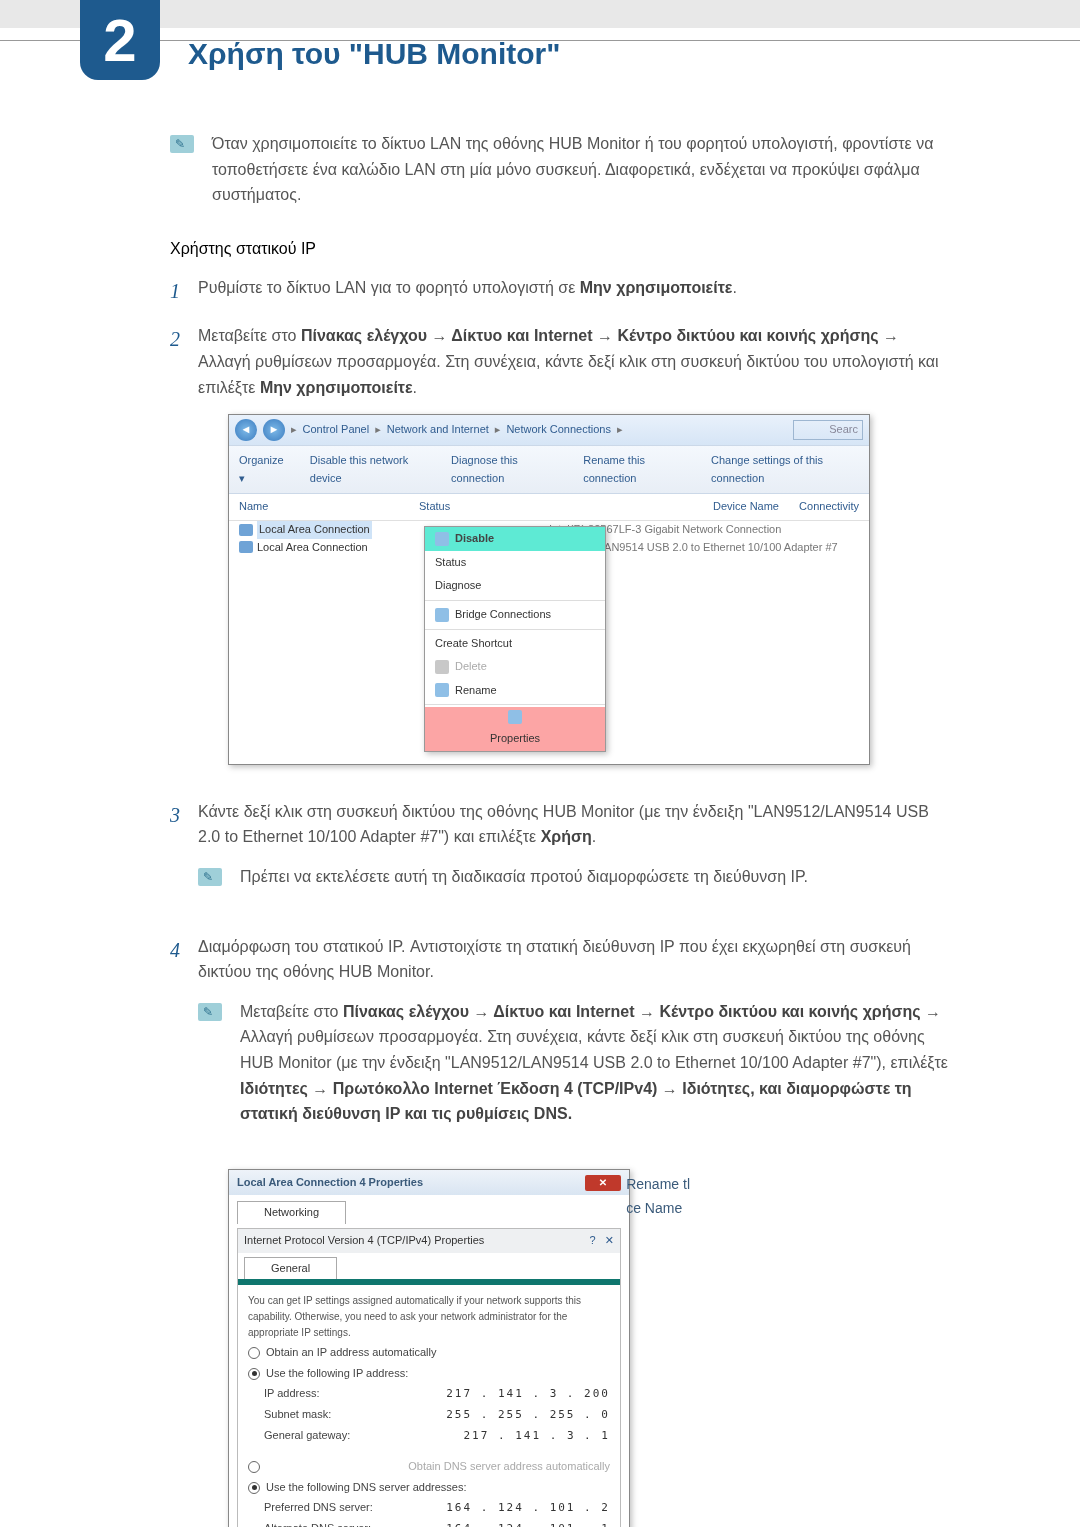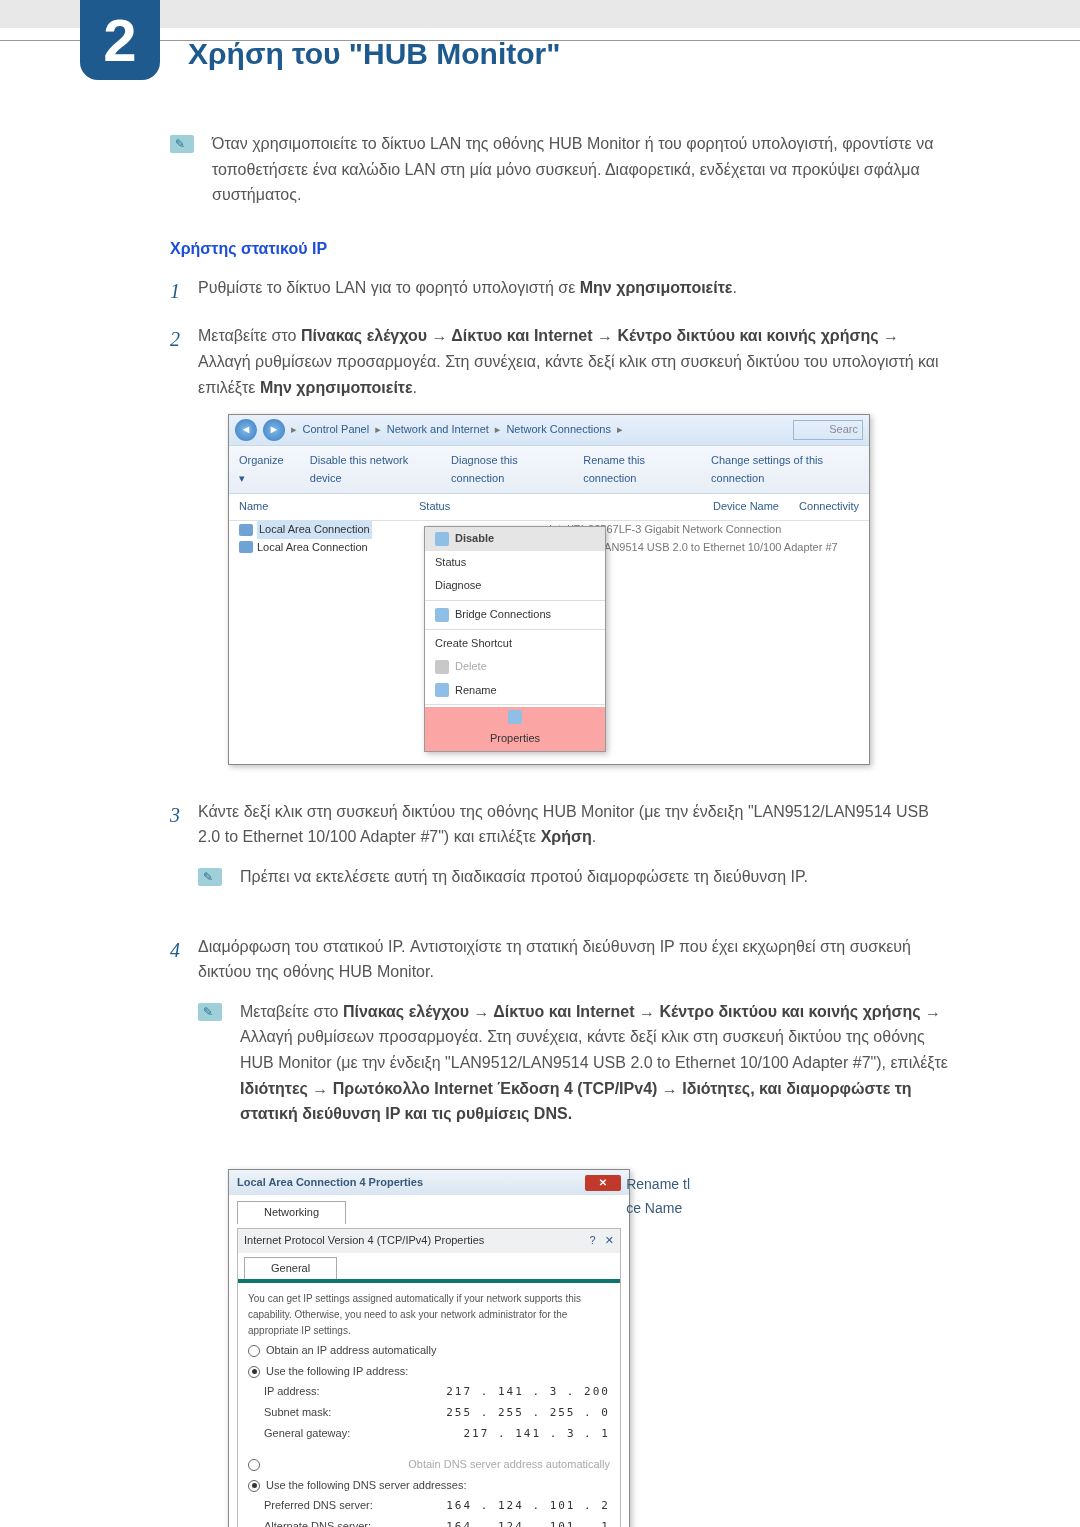--- a/index.html
+++ b/index.html
@@ -69,22 +69,22 @@
   }
   .note-icon::after {
     content: "✎";
     color: #2b6f8c;
     font-size: 12px;
     position: absolute;
     left: 5px;
     top: 0;
   }
   .section-h {
-    color: #1d4ed8;
-    font-weight: bold;
+    color: #000000;
+    font-weight: normal;
     margin: 10px 0 14px 0;
   }
   ol.steps {
     list-style: none;
     padding: 0;
     margin: 0;
   }
   ol.steps > li {
     display: flex;
     margin-bottom: 16px;
@@ -155,37 +155,37 @@
   .mini-ico{width:14px;height:12px;background:#6fa3d6;border-radius:2px;flex-shrink:0;}
   .hl{background:#cfe3f7;padding:0 2px;}
   .conn-row .col-c{color:#777;}
   .ctx-menu{
     position:relative; left:185px; margin-top:-30px;
     width:180px; border:1px solid #999; background:#fff;
     box-shadow:2px 2px 6px rgba(0,0,0,0.25); margin-bottom:6px;
   }
   .ctx-menu .mi{padding:3px 10px;display:flex;align-items:center;gap:6px;}
   .ctx-menu .sep{border-top:1px solid #ddd;margin:2px 0;}
-  .ctx-menu .mi.hl2{background:#e5e5e5;}
+  .ctx-menu .mi.hl2{background:#5eead4;}
   .ctx-menu .mi.prop{background:#fca5a5;font-weight:normal;flex-direction:column;}
   .sm-ico{width:14px;height:14px;background:#8fbfe6;border-radius:2px;}
   .sm-ico.gray{background:#c8c8c8;}
   
   .win-frame.small { width:400px; }
   .dlg-title{
     background:linear-gradient(#eef3f9,#d9e5f2);
     padding:4px 8px; font-weight:bold; color:#3a5a7a;
     display:flex;justify-content:space-between;align-items:center;
   }
   .dlg-close{background:#c0392b;color:#fff;width:36px;height:16px;display:flex;align-items:center;justify-content:center;border-radius:2px;font-size:10px;}
   .tab-strip{padding:6px 8px 0 8px;}
   .tab{display:inline-block;padding:2px 26px;border:1px solid #aaa;border-bottom:none;background:#fff;font-size:11px;}
   .inner-dlg{margin:4px 8px 8px 8px;border:1px solid #bbb;}
   .inner-title{padding:3px 6px;background:#eef0f2;display:flex;justify-content:space-between;}
-  .inner-tab-strip{padding:4px 6px 0 6px;border-bottom:4px solid #0f766e;}
+  .inner-tab-strip{padding:4px 6px 0 6px;border-bottom:6px solid #0f766e;}
   .inner-body{padding:8px 10px;font-size:11px;color:#444;}
   .desc{font-size:10px;color:#555;margin-bottom:1px;}
   .radio-row{display:flex;gap:6px;align-items:center;margin:3px 0;}
   .radio{width:10px;height:10px;border:1px solid #666;border-radius:50%;display:inline-flex;align-items:center;justify-content:center;}
   .radio.sel::after{content:"";width:5px;height:5px;background:#333;border-radius:50%;}
   .field-row{display:flex;justify-content:space-between;margin:3px 0;padding-left:16px;}
   .field-row .val{font-family:monospace;letter-spacing:2px;color:#333;}
   .field-row.dis{color:#aaa;}
   .side-labels{position:absolute; right:8px; top:4px; color:#3a5a7a;font-size:14px;}
   .side-labels div{margin-bottom:2px;}

